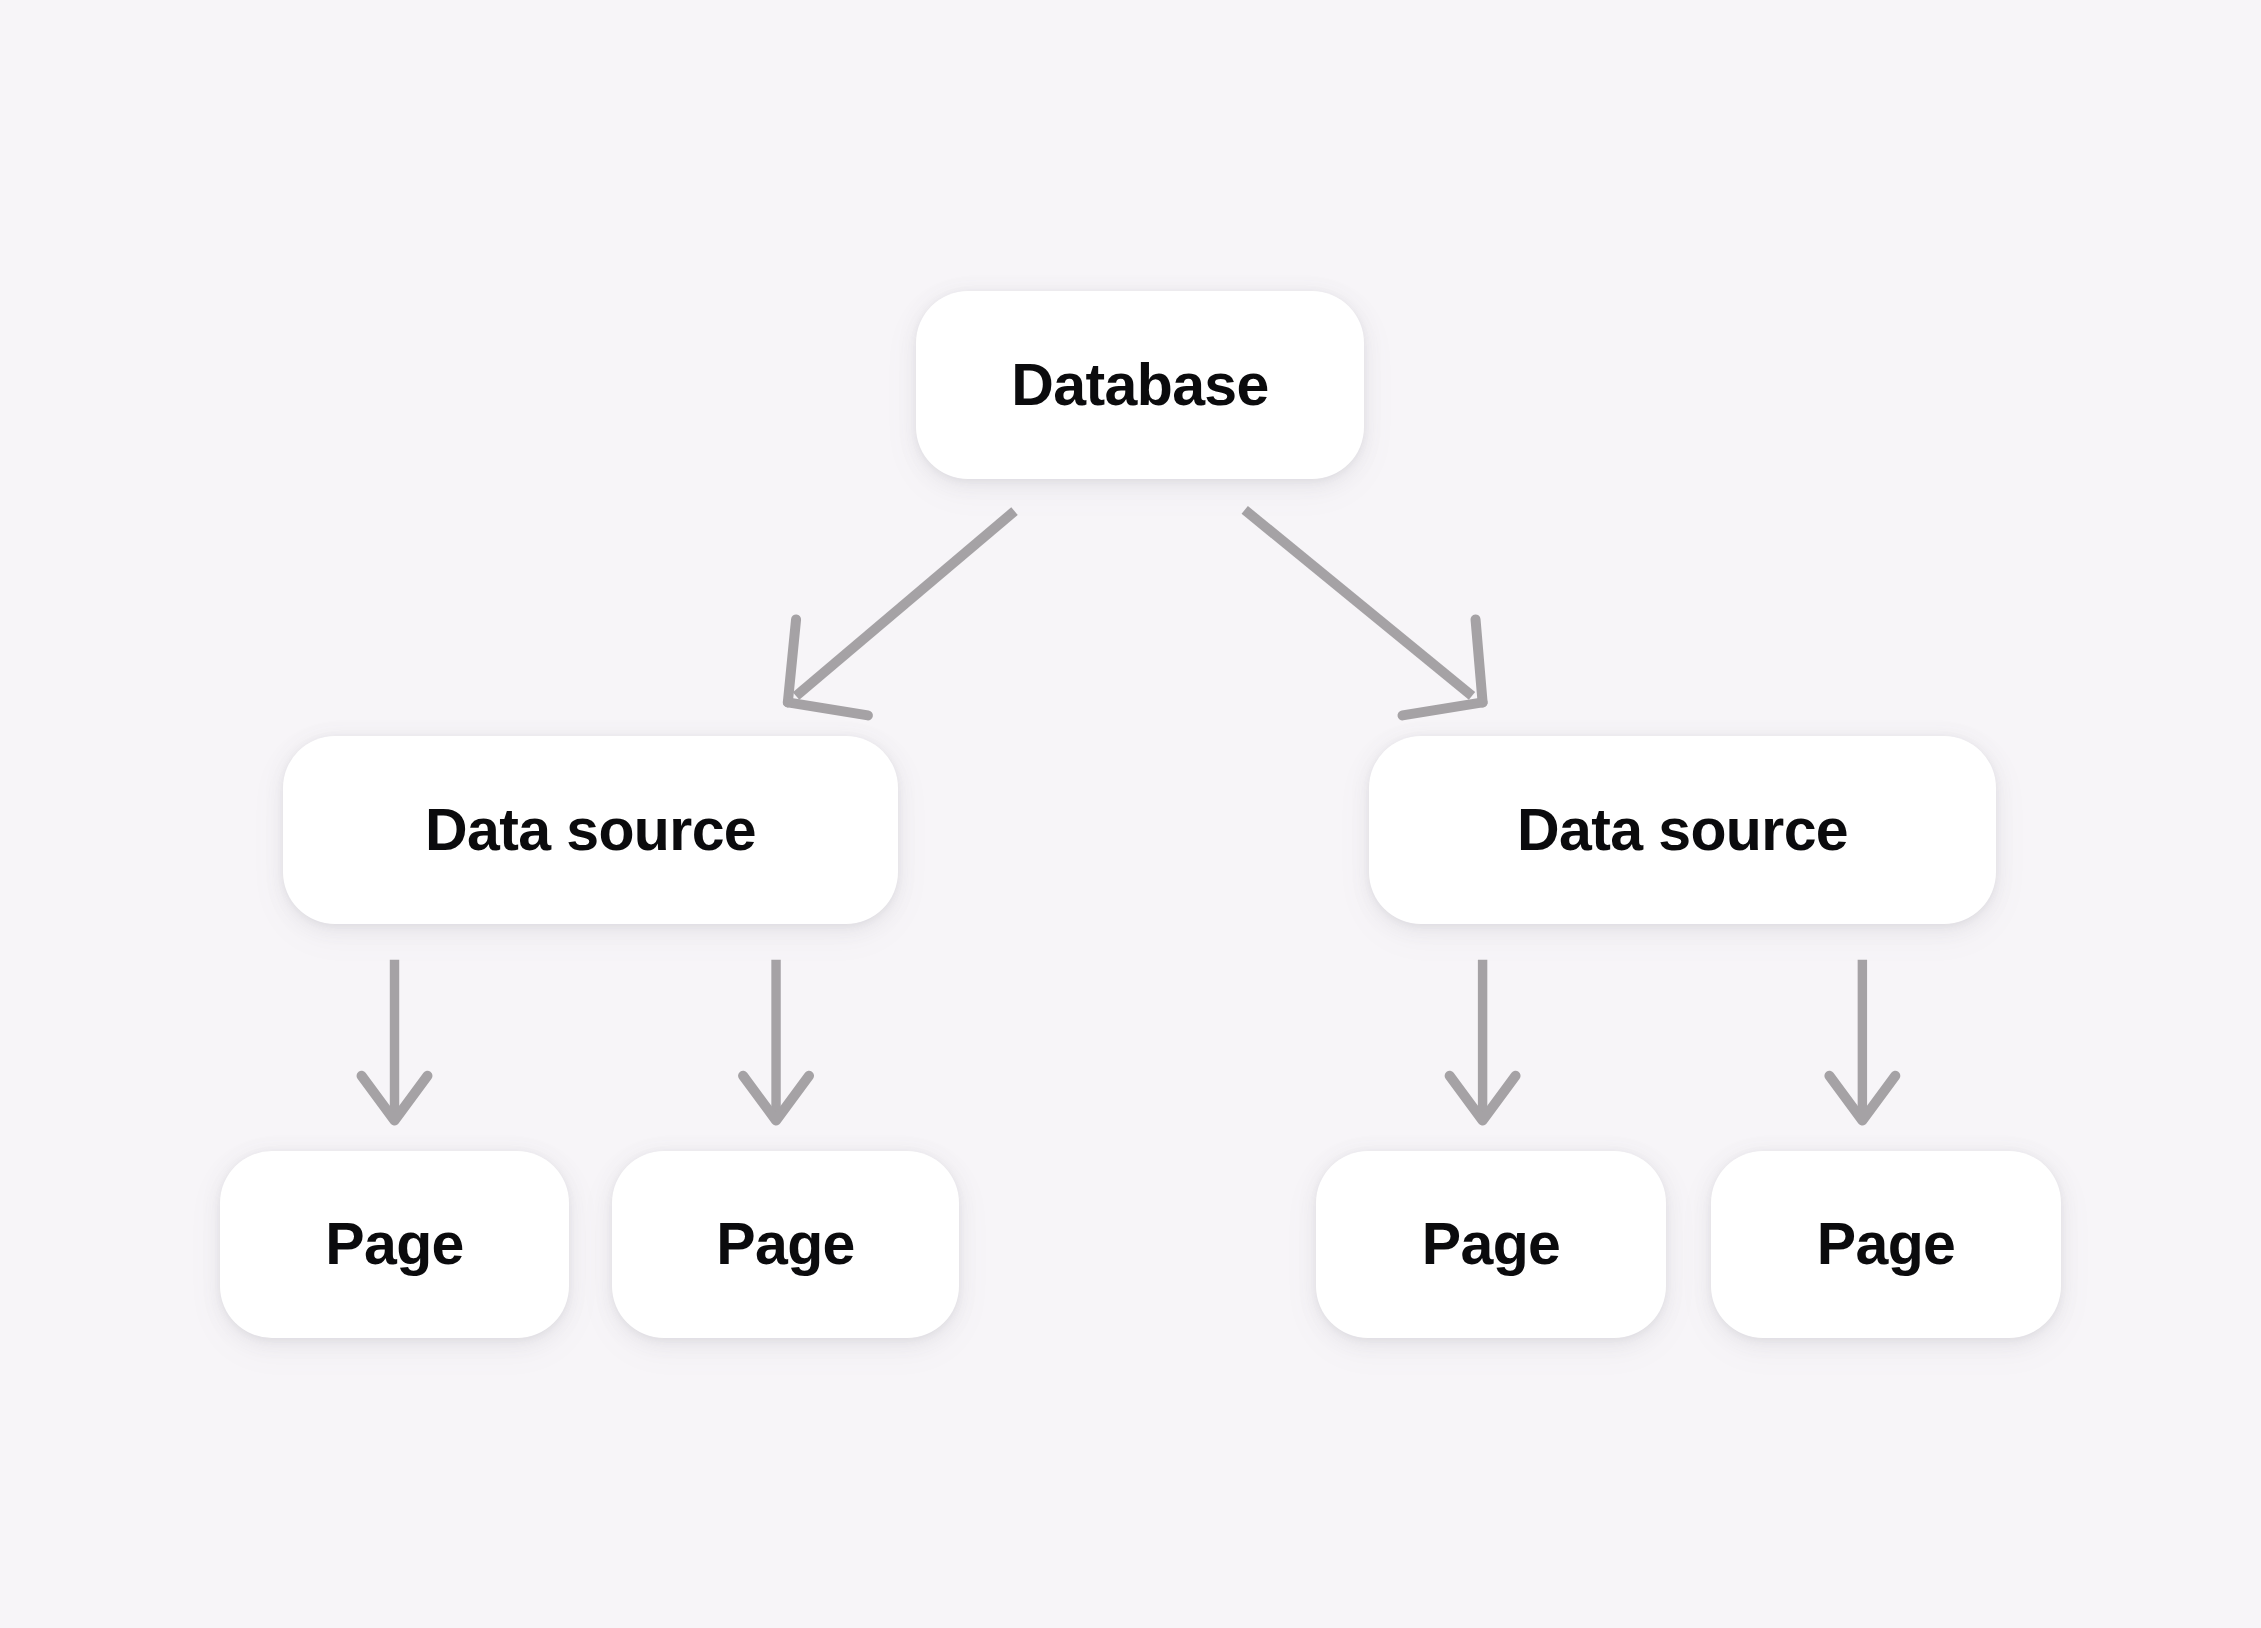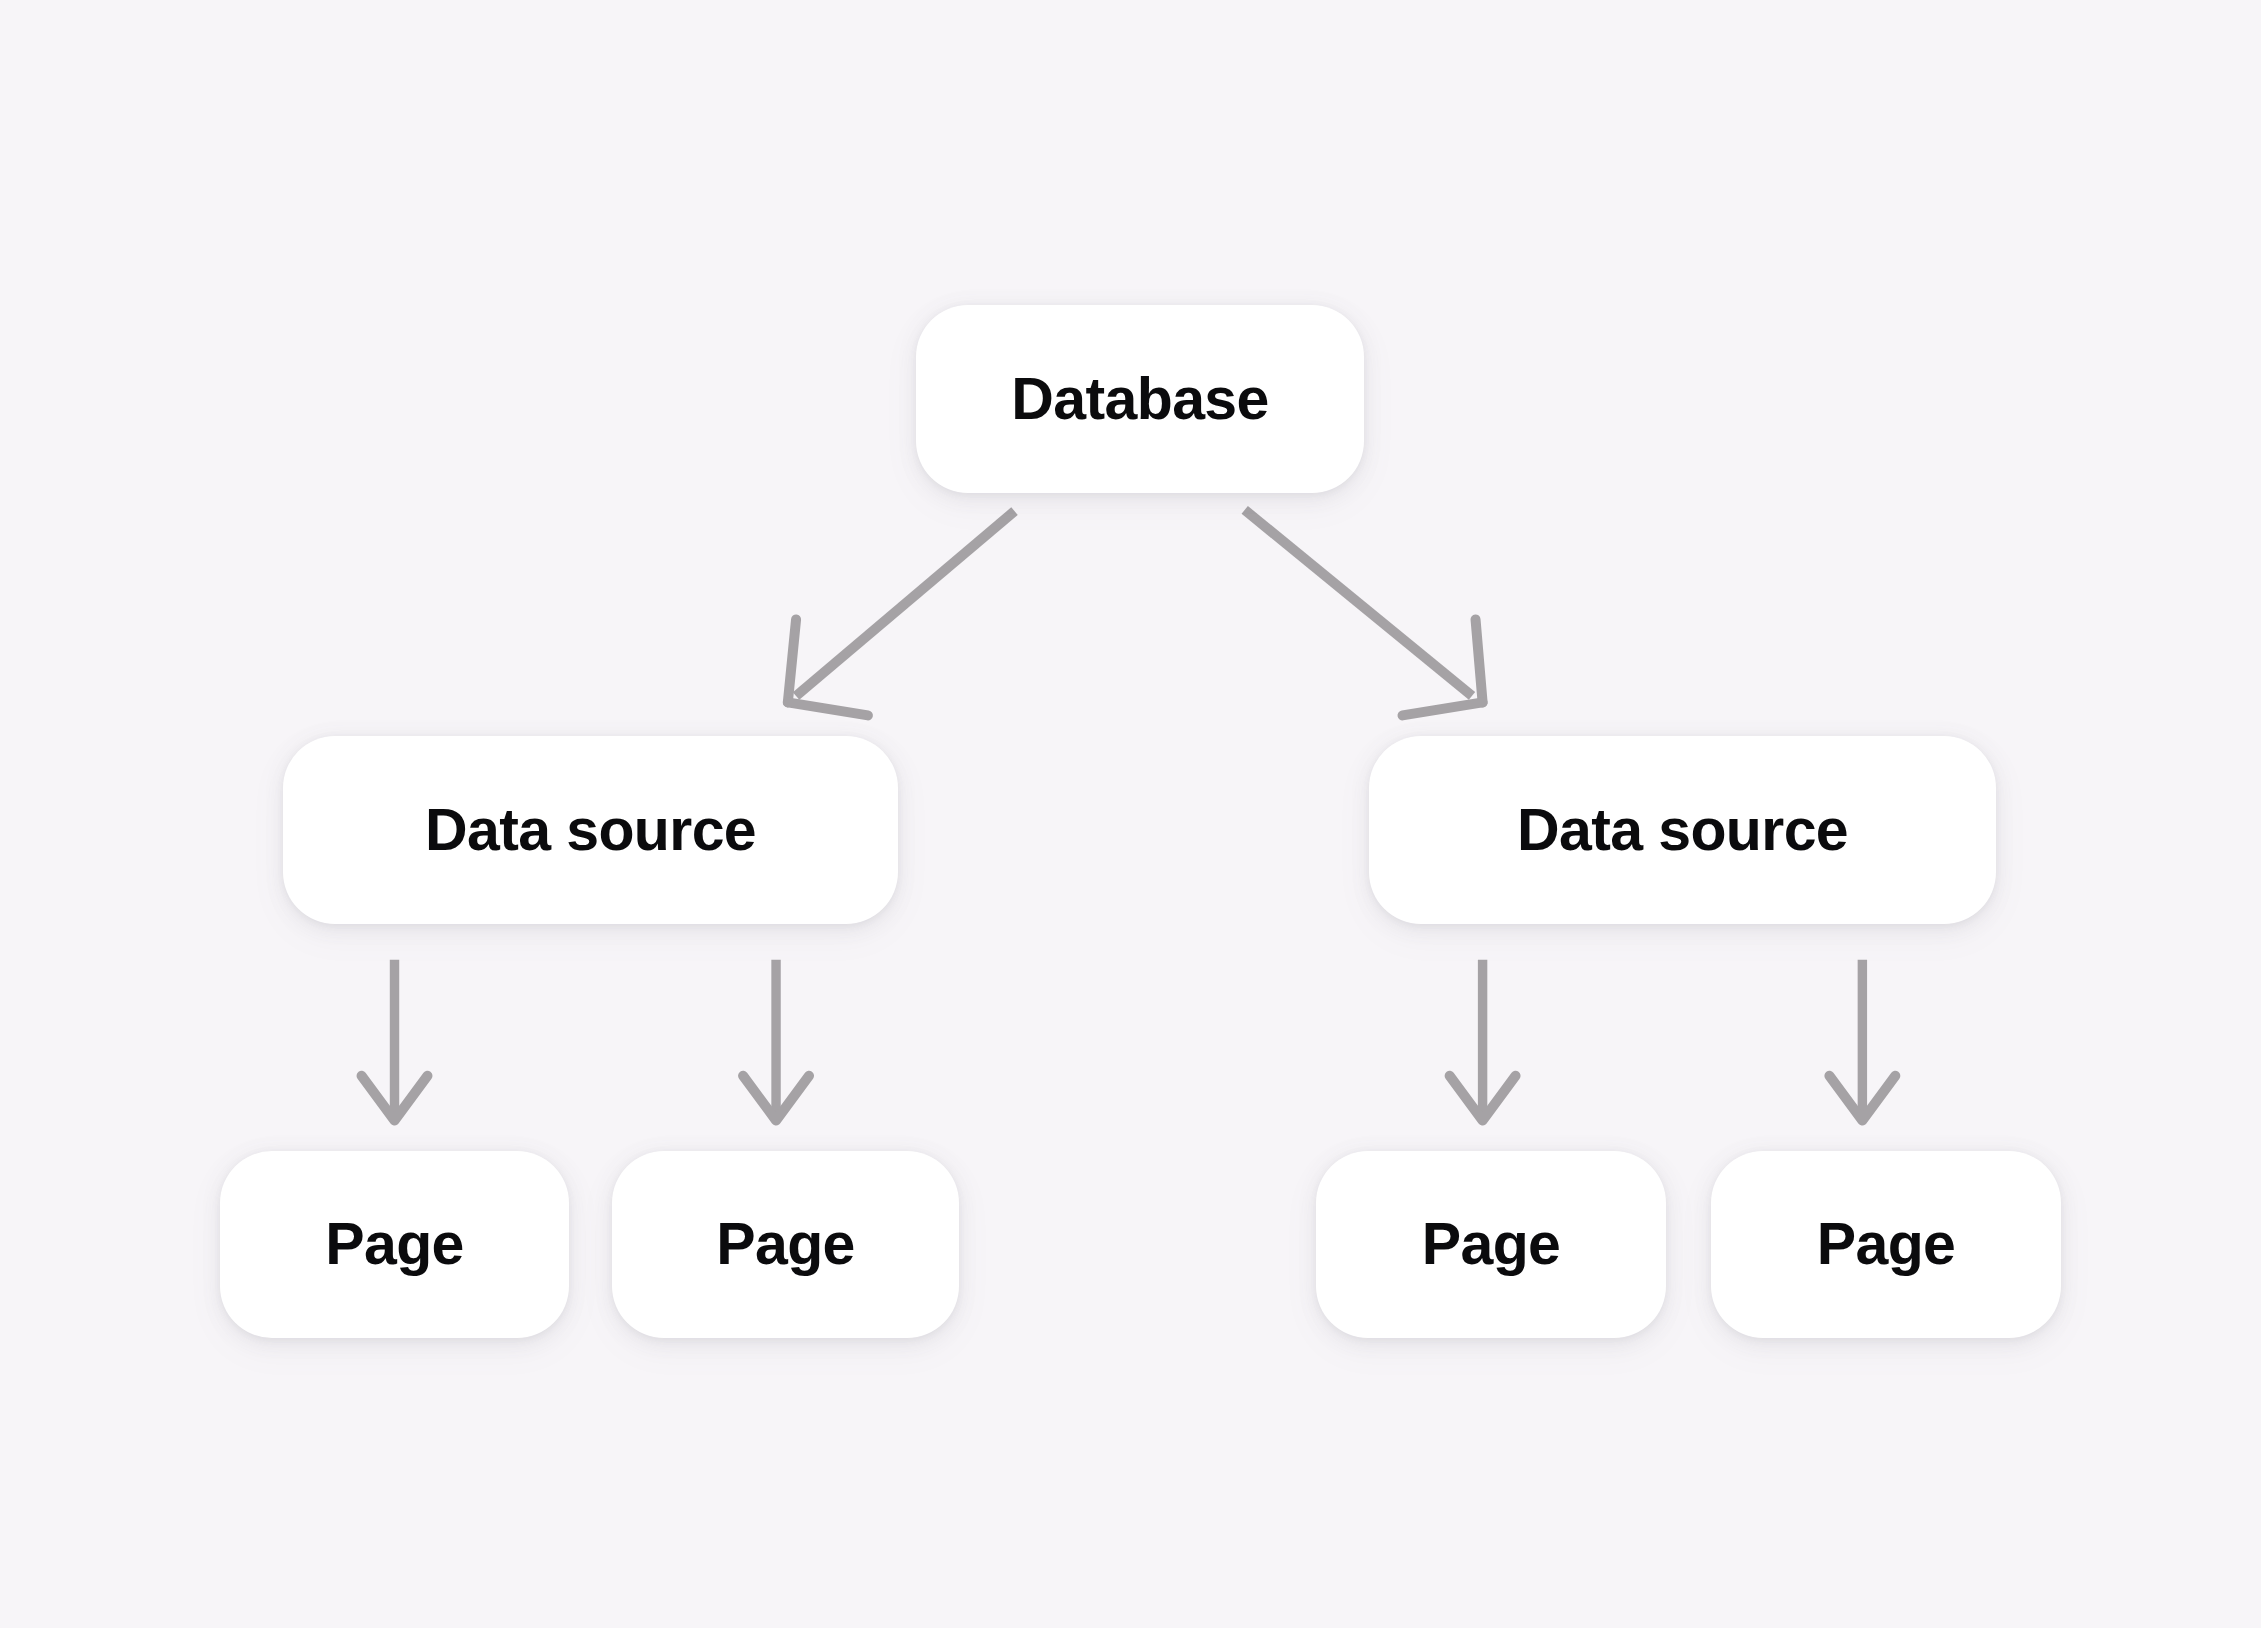--- a/index.html
+++ b/index.html
@@ -39,21 +39,21 @@
                 0 10.6px 35px rgba(130,125,135,0.07);
   }
   .node-label {
     font-weight: 700;
     font-size: 59px;
     line-height: 1;
     color: #0b0b0d;
     letter-spacing: -0.6px;
     white-space: nowrap;
   }
-  .node.n-database   { left: 916px; top: 305px;  width: 448px;  height: 188px; }
+  .node.n-database   { left: 916px; top: 291px;  width: 448px;  height: 188px; }
   .node.n-ds-left    { left: 283px;  top: 736px; width: 615px; height: 188px; }
   .node.n-ds-right   { left: 1369px; top: 736px; width: 627px; height: 188px; }
   .node.n-page-1     { left: 220px;  top: 1151px; width: 349px;  height: 187px; }
   .node.n-page-2     { left: 612px; top: 1151px; width: 347px;  height: 187px; }
   .node.n-page-3     { left: 1316px; top: 1151px; width: 350px;  height: 187px; }
   .node.n-page-4     { left: 1711px; top: 1151px; width: 350px;  height: 187px; }
 </style>
 </head>
 <body>
 

